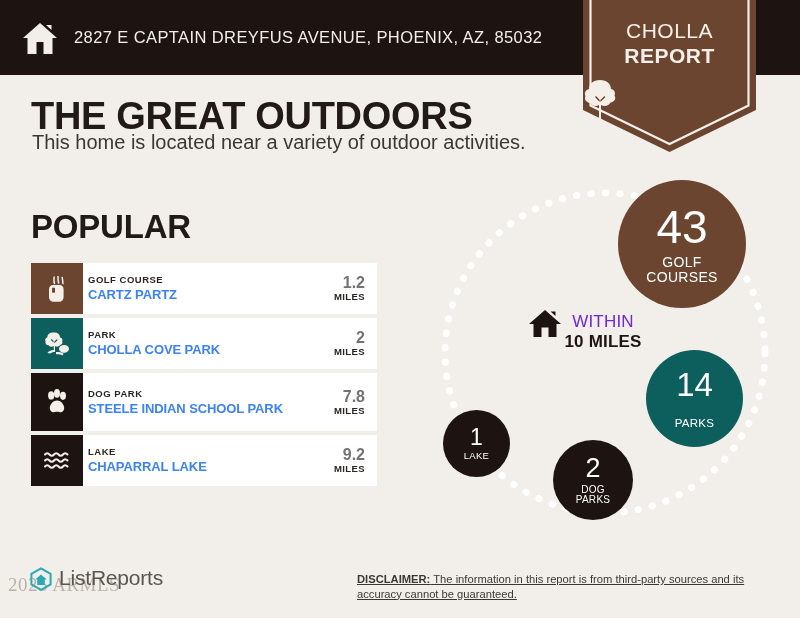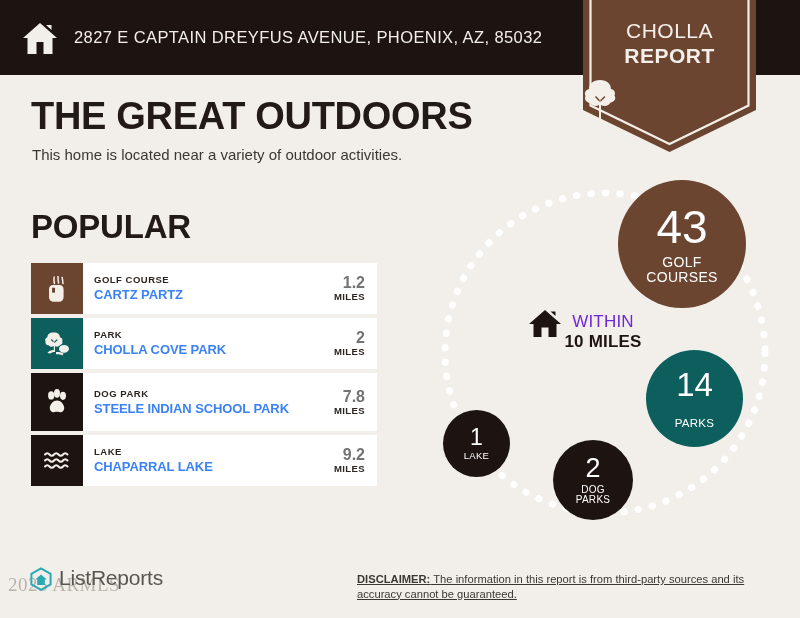--- a/index.html
+++ b/index.html
@@ -73,22 +73,22 @@
   .title {
     position: absolute;
     left: 31px; top: 95px;
     font-size: 38px;
     font-weight: 700;
     color: #211a16;
     letter-spacing: -0.3px;
   }
   .subtitle {
     position: absolute;
-    left: 32px; top: 146px;
-    font-size: 15px;
+    left: 32px; top: 131px;
+    font-size: 20px;
     color: #3c3733;
     font-weight: 400;
   }
   .popular {
     position: absolute;
     left: 31px; top: 208px;
     font-size: 33px;
     font-weight: 700;
     color: #211a16;
     letter-spacing: -0.2px;
@@ -113,21 +113,21 @@
     flex: 0 0 52px;
     display: flex;
     align-items: center;
     justify-content: center;
   }
   .tile-brown { background: #6b4530; }
   .tile-teal  { background: #0c5f5d; }
   .tile-dark  { background: #1d1411; }
   .row-mid {
     flex: 1 1 auto;
-    padding-left: 11px;
+    padding-left: 5px;
     display: flex;
     flex-direction: column;
     justify-content: center;
     overflow: visible;
   }
   .cat {
     font-size: 9.5px;
     font-weight: 700;
     color: #2b2522;
     letter-spacing: 0.5px;

